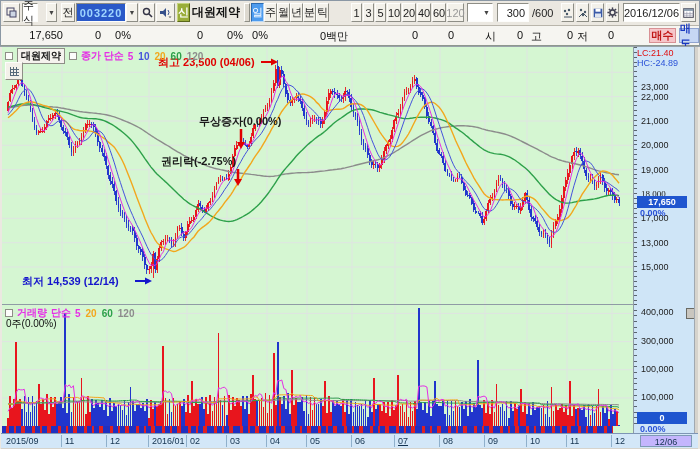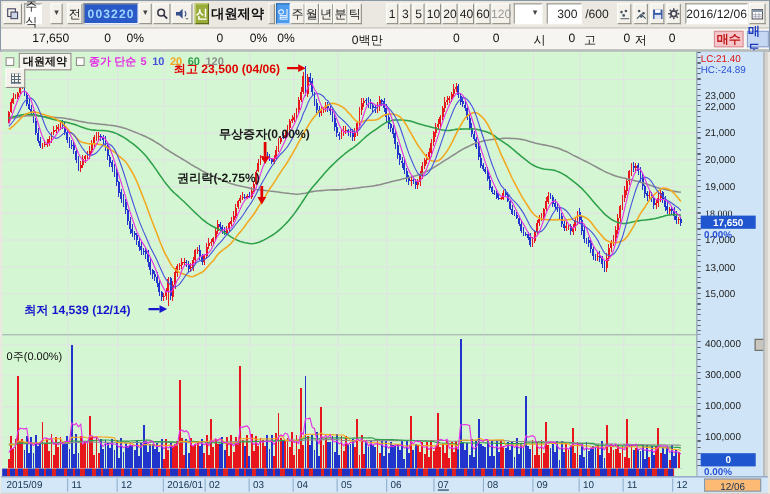--- a/index.html
+++ b/index.html
@@ -47,21 +47,21 @@
   .cur-badge{position:absolute;left:3px;width:50px;background:#1f55cf;color:#fff;font-weight:bold;text-align:center;padding:1px 0;}
   .cur-pct{position:absolute;left:6px;color:#2a52d8;font-weight:bold;}
   .volminbtn{position:absolute;left:52px;top:4px;width:9px;height:9px;background:#c9c6bf;border:1px solid #6a6a64;}
   
   .minimap{position:absolute;left:2px;top:379px;width:611px;height:7px;
     background:repeating-linear-gradient(90deg,#2030c0 0 4px,#e02020 4px 7px,#2030c0 7px 12px,#e02020 12px 14px,#2030c0 14px 19px,#e02020 19px 23px,#2030c0 23px 26px);}
   .minimap-rest{position:absolute;left:613px;top:379px;width:20px;height:7px;background:#d5f6d2;}
   .daterow{position:absolute;left:1px;top:386px;width:697px;height:15px;background:#d3e7f8;border-top:1px solid #7e95b5;box-sizing:border-box;font-size:9px;color:#13324f;}
   .datecell{position:absolute;top:1px;padding-left:3px;border-left:1px solid #8fb0cc;height:12px;line-height:12px;}
   .datecell.first{border-left:none;}
-  .date-end{position:absolute;left:639px;top:1px;width:52px;height:12px;line-height:12px;text-align:center;background:#fdba74;border:1px solid #7e9ab5;box-sizing:border-box;}
+  .date-end{position:absolute;left:639px;top:1px;width:52px;height:12px;line-height:12px;text-align:center;background:#c4b5fd;border:1px solid #7e9ab5;box-sizing:border-box;}
   .bottomfill{position:absolute;left:1px;top:401px;width:697px;height:2px;background:#d6d3cc;}
   .scrollstrip{position:absolute;left:694px;top:0;width:4px;height:386px;background:#d6d3cc;border-left:1px solid #a0a8b0;box-sizing:border-box;}
   .icon-svg{display:block;}
 </style>
 </head>
 <body>
 
 <div class="window">
 
   <div class="toolbar">
@@ -334,20 +334,26 @@
             <path d="M5.15 112.6h1.7V121h-1.7ZM7.19 91.0h1.7V121h-1.7ZM9.24 103.3h1.7V121h-1.7ZM11.28 94.2h1.7V121h-1.7ZM13.32 36.6h1.7V121h-1.7ZM15.37 95.8h1.7V121h-1.7ZM17.41 94.2h1.7V121h-1.7ZM35.80 78.8h1.7V121h-1.7ZM37.85 98.5h1.7V121h-1.7ZM39.89 93.5h1.7V121h-1.7ZM41.93 105.2h1.7V121h-1.7ZM43.98 89.2h1.7V121h-1.7ZM46.02 109.0h1.7V121h-1.7ZM48.06 92.0h1.7V121h-1.7ZM50.11 101.7h1.7V121h-1.7ZM52.15 92.2h1.7V121h-1.7ZM70.54 91.5h1.7V121h-1.7ZM72.58 98.3h1.7V121h-1.7ZM74.63 96.3h1.7V121h-1.7ZM76.67 95.8h1.7V121h-1.7ZM78.72 73.2h1.7V121h-1.7ZM80.76 92.0h1.7V121h-1.7ZM82.80 108.9h1.7V121h-1.7ZM84.85 91.1h1.7V121h-1.7ZM86.89 107.2h1.7V121h-1.7ZM146.15 112.5h1.7V121h-1.7ZM148.19 94.5h1.7V121h-1.7ZM150.24 104.0h1.7V121h-1.7ZM154.32 100.9h1.7V121h-1.7ZM156.37 98.8h1.7V121h-1.7ZM158.41 95.9h1.7V121h-1.7ZM160.45 40.8h1.7V121h-1.7ZM162.50 93.3h1.7V121h-1.7ZM164.54 108.7h1.7V121h-1.7ZM170.67 93.1h1.7V121h-1.7ZM172.72 100.8h1.7V121h-1.7ZM174.76 98.8h1.7V121h-1.7ZM176.80 95.6h1.7V121h-1.7ZM182.93 107.0h1.7V121h-1.7ZM184.98 90.4h1.7V121h-1.7ZM187.02 108.2h1.7V121h-1.7ZM189.06 76.0h1.7V121h-1.7ZM191.11 101.3h1.7V121h-1.7ZM193.15 93.7h1.7V121h-1.7ZM195.19 98.6h1.7V121h-1.7ZM203.37 92.2h1.7V121h-1.7ZM205.41 109.1h1.7V121h-1.7ZM207.45 90.2h1.7V121h-1.7ZM209.50 106.0h1.7V121h-1.7ZM211.54 92.4h1.7V121h-1.7ZM213.58 97.3h1.7V121h-1.7ZM215.63 28.1h1.7V121h-1.7ZM217.67 94.8h1.7V121h-1.7ZM221.76 90.5h1.7V121h-1.7ZM225.85 89.6h1.7V121h-1.7ZM227.89 105.2h1.7V121h-1.7ZM229.93 91.8h1.7V121h-1.7ZM231.98 100.8h1.7V121h-1.7ZM234.02 92.9h1.7V121h-1.7ZM236.06 94.7h1.7V121h-1.7ZM238.11 100.6h1.7V121h-1.7ZM246.28 109.1h1.7V121h-1.7ZM248.32 88.5h1.7V121h-1.7ZM250.37 70.3h1.7V121h-1.7ZM252.41 93.6h1.7V121h-1.7ZM256.50 95.1h1.7V121h-1.7ZM258.54 93.3h1.7V121h-1.7ZM260.58 101.8h1.7V121h-1.7ZM262.63 88.1h1.7V121h-1.7ZM264.67 108.2h1.7V121h-1.7ZM266.72 90.0h1.7V121h-1.7ZM268.76 103.5h1.7V121h-1.7ZM270.80 47.8h1.7V121h-1.7ZM272.85 99.8h1.7V121h-1.7ZM276.93 91.8h1.7V121h-1.7ZM289.19 64.7h1.7V121h-1.7ZM291.24 99.8h1.7V121h-1.7ZM293.28 93.4h1.7V121h-1.7ZM307.58 91.6h1.7V121h-1.7ZM309.63 104.9h1.7V121h-1.7ZM311.67 91.8h1.7V121h-1.7ZM319.85 101.1h1.7V121h-1.7ZM321.89 76.0h1.7V121h-1.7ZM323.93 108.3h1.7V121h-1.7ZM325.98 90.9h1.7V121h-1.7ZM328.02 107.4h1.7V121h-1.7ZM340.28 93.8h1.7V121h-1.7ZM342.32 106.6h1.7V121h-1.7ZM370.93 73.2h1.7V121h-1.7ZM377.06 99.2h1.7V121h-1.7ZM379.11 106.0h1.7V121h-1.7ZM381.15 96.5h1.7V121h-1.7ZM383.19 107.5h1.7V121h-1.7ZM385.24 96.9h1.7V121h-1.7ZM387.28 110.5h1.7V121h-1.7ZM389.32 95.3h1.7V121h-1.7ZM391.37 104.9h1.7V121h-1.7ZM393.41 100.3h1.7V121h-1.7ZM395.45 70.3h1.7V121h-1.7ZM397.50 101.0h1.7V121h-1.7ZM399.54 98.8h1.7V121h-1.7ZM401.58 106.7h1.7V121h-1.7ZM403.63 94.7h1.7V121h-1.7ZM405.67 111.5h1.7V121h-1.7ZM407.72 97.2h1.7V121h-1.7ZM409.76 106.0h1.7V121h-1.7ZM411.80 96.3h1.7V121h-1.7ZM452.67 95.9h1.7V121h-1.7ZM454.72 100.5h1.7V121h-1.7ZM481.28 95.1h1.7V121h-1.7ZM483.32 108.2h1.7V121h-1.7ZM485.37 96.8h1.7V121h-1.7ZM487.41 109.0h1.7V121h-1.7ZM489.45 95.2h1.7V121h-1.7ZM491.50 106.5h1.7V121h-1.7ZM493.54 78.8h1.7V121h-1.7ZM495.58 99.6h1.7V121h-1.7ZM511.93 98.4h1.7V121h-1.7ZM513.98 103.8h1.7V121h-1.7ZM518.06 84.4h1.7V121h-1.7ZM520.11 107.2h1.7V121h-1.7ZM522.15 96.9h1.7V121h-1.7ZM540.54 99.7h1.7V121h-1.7ZM548.72 81.6h1.7V121h-1.7ZM550.76 106.4h1.7V121h-1.7ZM552.80 98.7h1.7V121h-1.7ZM554.85 104.5h1.7V121h-1.7ZM556.89 102.9h1.7V121h-1.7ZM558.93 99.1h1.7V121h-1.7ZM560.98 106.9h1.7V121h-1.7ZM563.02 100.0h1.7V121h-1.7ZM565.06 110.4h1.7V121h-1.7ZM567.11 76.0h1.7V121h-1.7ZM569.15 111.0h1.7V121h-1.7ZM571.19 99.6h1.7V121h-1.7ZM575.28 102.6h1.7V121h-1.7ZM587.54 110.4h1.7V121h-1.7ZM593.67 100.9h1.7V121h-1.7ZM595.72 84.4h1.7V121h-1.7ZM597.76 107.2h1.7V121h-1.7ZM605.93 113.5h1.7V121h-1.7ZM614.11 105.5h1.7V121h-1.7Z" fill="#e8151d"></path>
             <path d="M19.45 103.8h1.7V121h-1.7ZM21.50 91.0h1.7V121h-1.7ZM23.54 106.8h1.7V121h-1.7ZM25.58 91.9h1.7V121h-1.7ZM27.63 106.9h1.7V121h-1.7ZM29.67 90.7h1.7V121h-1.7ZM31.72 100.5h1.7V121h-1.7ZM33.76 96.4h1.7V121h-1.7ZM54.19 98.8h1.7V121h-1.7ZM56.24 96.8h1.7V121h-1.7ZM58.28 91.7h1.7V121h-1.7ZM60.32 102.8h1.7V121h-1.7ZM62.37 8.4h1.7V121h-1.7ZM64.41 107.6h1.7V121h-1.7ZM66.45 89.2h1.7V121h-1.7ZM68.50 106.9h1.7V121h-1.7ZM88.93 93.7h1.7V121h-1.7ZM90.98 103.3h1.7V121h-1.7ZM93.02 94.6h1.7V121h-1.7ZM95.06 98.1h1.7V121h-1.7ZM97.11 102.0h1.7V121h-1.7ZM99.15 94.5h1.7V121h-1.7ZM101.19 104.5h1.7V121h-1.7ZM103.24 95.0h1.7V121h-1.7ZM105.28 111.4h1.7V121h-1.7ZM107.32 93.1h1.7V121h-1.7ZM109.37 106.0h1.7V121h-1.7ZM111.41 97.9h1.7V121h-1.7ZM113.45 100.7h1.7V121h-1.7ZM115.50 99.1h1.7V121h-1.7ZM117.54 99.6h1.7V121h-1.7ZM119.58 104.5h1.7V121h-1.7ZM121.63 95.1h1.7V121h-1.7ZM123.67 109.9h1.7V121h-1.7ZM125.72 97.2h1.7V121h-1.7ZM127.76 81.6h1.7V121h-1.7ZM129.80 96.2h1.7V121h-1.7ZM131.85 105.8h1.7V121h-1.7ZM133.89 98.9h1.7V121h-1.7ZM135.93 98.6h1.7V121h-1.7ZM137.98 103.1h1.7V121h-1.7ZM140.02 97.6h1.7V121h-1.7ZM142.06 106.2h1.7V121h-1.7ZM144.11 94.4h1.7V121h-1.7ZM152.28 97.3h1.7V121h-1.7ZM166.58 94.1h1.7V121h-1.7ZM168.63 106.9h1.7V121h-1.7ZM178.85 100.5h1.7V121h-1.7ZM180.89 94.4h1.7V121h-1.7ZM197.24 98.6h1.7V121h-1.7ZM199.28 92.0h1.7V121h-1.7ZM201.32 104.3h1.7V121h-1.7ZM219.72 100.2h1.7V121h-1.7ZM223.80 109.5h1.7V121h-1.7ZM240.15 90.7h1.7V121h-1.7ZM242.19 103.5h1.7V121h-1.7ZM244.24 90.5h1.7V121h-1.7ZM254.45 95.7h1.7V121h-1.7ZM274.89 36.6h1.7V121h-1.7ZM278.98 99.1h1.7V121h-1.7ZM281.02 90.6h1.7V121h-1.7ZM283.06 104.2h1.7V121h-1.7ZM285.11 87.9h1.7V121h-1.7ZM287.15 109.1h1.7V121h-1.7ZM295.32 96.6h1.7V121h-1.7ZM297.37 96.5h1.7V121h-1.7ZM299.41 91.7h1.7V121h-1.7ZM301.45 105.7h1.7V121h-1.7ZM303.50 89.9h1.7V121h-1.7ZM305.54 108.8h1.7V121h-1.7ZM313.72 98.7h1.7V121h-1.7ZM315.76 98.8h1.7V121h-1.7ZM317.80 94.3h1.7V121h-1.7ZM330.06 95.1h1.7V121h-1.7ZM332.11 101.3h1.7V121h-1.7ZM334.15 95.7h1.7V121h-1.7ZM336.19 99.2h1.7V121h-1.7ZM338.24 101.2h1.7V121h-1.7ZM344.37 95.2h1.7V121h-1.7ZM346.41 109.4h1.7V121h-1.7ZM348.45 93.7h1.7V121h-1.7ZM350.50 106.9h1.7V121h-1.7ZM352.54 96.7h1.7V121h-1.7ZM354.58 99.6h1.7V121h-1.7ZM356.63 100.9h1.7V121h-1.7ZM358.67 98.6h1.7V121h-1.7ZM360.72 104.2h1.7V121h-1.7ZM362.76 95.2h1.7V121h-1.7ZM364.80 112.4h1.7V121h-1.7ZM366.85 95.4h1.7V121h-1.7ZM368.89 106.9h1.7V121h-1.7ZM372.98 104.3h1.7V121h-1.7ZM375.02 98.9h1.7V121h-1.7ZM413.85 103.6h1.7V121h-1.7ZM415.89 2.8h1.7V121h-1.7ZM417.93 97.2h1.7V121h-1.7ZM419.98 104.5h1.7V121h-1.7ZM422.02 97.3h1.7V121h-1.7ZM424.06 108.3h1.7V121h-1.7ZM426.11 94.5h1.7V121h-1.7ZM428.15 110.5h1.7V121h-1.7ZM430.19 95.8h1.7V121h-1.7ZM432.24 76.0h1.7V121h-1.7ZM434.28 98.9h1.7V121h-1.7ZM436.32 100.5h1.7V121h-1.7ZM438.37 101.2h1.7V121h-1.7ZM440.41 95.9h1.7V121h-1.7ZM442.45 109.1h1.7V121h-1.7ZM444.50 94.6h1.7V121h-1.7ZM446.54 109.6h1.7V121h-1.7ZM448.58 95.9h1.7V121h-1.7ZM450.63 106.2h1.7V121h-1.7ZM456.76 102.4h1.7V121h-1.7ZM458.80 96.6h1.7V121h-1.7ZM460.85 103.8h1.7V121h-1.7ZM462.89 96.0h1.7V121h-1.7ZM464.93 110.5h1.7V121h-1.7ZM466.98 93.6h1.7V121h-1.7ZM469.02 107.4h1.7V121h-1.7ZM471.06 97.9h1.7V121h-1.7ZM473.11 102.0h1.7V121h-1.7ZM475.15 54.9h1.7V121h-1.7ZM477.19 100.1h1.7V121h-1.7ZM479.24 103.4h1.7V121h-1.7ZM497.63 102.2h1.7V121h-1.7ZM499.67 98.9h1.7V121h-1.7ZM501.72 105.5h1.7V121h-1.7ZM503.76 95.5h1.7V121h-1.7ZM505.80 113.4h1.7V121h-1.7ZM507.85 96.0h1.7V121h-1.7ZM509.89 106.1h1.7V121h-1.7ZM516.02 99.8h1.7V121h-1.7ZM524.19 108.7h1.7V121h-1.7ZM526.24 97.5h1.7V121h-1.7ZM528.28 110.1h1.7V121h-1.7ZM530.32 96.6h1.7V121h-1.7ZM532.37 104.7h1.7V121h-1.7ZM534.41 102.1h1.7V121h-1.7ZM536.45 100.6h1.7V121h-1.7ZM538.50 102.7h1.7V121h-1.7ZM542.58 108.5h1.7V121h-1.7ZM544.63 96.3h1.7V121h-1.7ZM546.67 111.6h1.7V121h-1.7ZM573.24 104.2h1.7V121h-1.7ZM577.32 103.3h1.7V121h-1.7ZM579.37 104.8h1.7V121h-1.7ZM581.41 99.5h1.7V121h-1.7ZM583.45 111.9h1.7V121h-1.7ZM585.50 99.1h1.7V121h-1.7ZM589.58 100.7h1.7V121h-1.7ZM591.63 108.3h1.7V121h-1.7ZM599.80 101.3h1.7V121h-1.7ZM601.85 107.7h1.7V121h-1.7ZM603.89 101.4h1.7V121h-1.7ZM607.98 99.6h1.7V121h-1.7ZM610.02 109.3h1.7V121h-1.7ZM612.06 104.0h1.7V121h-1.7ZM616.15 120.3h1.7V121h-1.7Z" fill="#2135cc"></path>
           </g>
           <g>
             <polyline fill="none" stroke="#8c8c8c" stroke-width="1" points="6.0,98.6 8.0,98.5 10.1,98.6 12.1,98.6 14.2,98.2 16.2,98.2 18.3,98.2 20.3,98.3 22.3,98.3 24.4,98.4 26.4,98.3 28.5,98.4 30.5,98.3 32.6,98.2 34.6,98.1 36.7,97.9 38.7,97.8 40.7,97.8 42.8,97.8 44.8,97.8 46.9,97.9 48.9,97.9 51.0,98.0 53.0,98.0 55.0,98.1 57.1,98.1 59.1,98.1 61.2,98.1 63.2,97.3 65.3,97.3 67.3,97.2 69.3,97.2 71.4,97.1 73.4,97.0 75.5,97.0 77.5,96.9 79.6,96.8 81.6,96.7 83.7,96.9 85.7,96.9 87.7,97.0 89.8,97.1 91.8,97.1 93.9,97.1 95.9,97.1 98.0,97.1 100.0,97.0 102.0,97.0 104.1,96.9 106.1,96.9 108.2,96.8 110.2,96.9 112.3,96.9 114.3,96.9 116.3,97.0 118.4,97.0 120.4,97.2 122.5,97.2 124.5,97.3 126.6,97.4 128.6,97.3 130.7,97.2 132.7,97.2 134.7,97.2 136.8,97.1 138.8,97.1 140.9,97.0 142.9,97.0 145.0,97.0 147.0,97.1 149.0,97.1 151.1,97.2 153.1,97.2 155.2,97.3 157.2,97.4 159.3,97.4 161.3,97.0 163.3,97.0 165.4,97.0 167.4,97.0 169.5,97.0 171.5,96.9 173.6,96.8 175.6,96.7 177.7,96.7 179.7,96.7 181.7,96.6 183.8,96.7 185.8,96.7 187.9,96.8 189.9,96.7 192.0,96.8 194.0,96.8 196.0,96.9 198.1,96.9 200.1,96.8 202.2,96.8 204.2,96.7 206.3,96.7 208.3,96.6 210.3,96.6 212.4,96.5 214.4,96.5 216.5,95.9 218.5,95.9 220.6,95.9 222.6,95.9 224.7,96.1 226.7,96.1 228.7,96.2 230.8,96.2 232.8,96.2 234.9,96.2 236.9,96.1 239.0,96.1 241.0,95.9 243.0,95.9 245.1,95.8 247.1,95.8 249.2,95.7 251.2,95.3 253.3,95.4 255.3,95.3 257.3,95.3 259.4,95.8 261.4,95.8 263.5,95.8 265.5,95.8 267.6,95.8 269.6,95.8 271.7,95.4 273.7,95.4 275.7,94.9 277.8,94.8 279.8,94.9 281.9,95.0 283.9,95.0 286.0,95.0 288.0,95.0 290.0,94.8 292.1,94.7 294.1,94.7 296.2,94.7 298.2,94.7 300.3,94.7 302.3,94.7 304.3,94.7 306.4,94.8 308.4,95.5 310.5,95.4 312.5,95.5 314.6,95.4 316.6,95.4 318.7,95.4 320.7,95.5 322.7,95.3 324.8,95.6 326.8,95.6 328.9,95.6 330.9,95.6 333.0,95.5 335.0,95.6 337.0,95.5 339.1,95.6 341.1,95.5 343.2,95.6 345.2,95.6 347.3,95.6 349.3,95.6 351.3,95.6 353.4,95.6 355.4,95.6 357.5,95.6 359.5,95.6 361.6,95.6 363.6,95.6 365.7,95.6 367.7,95.6 369.7,95.6 371.8,95.4 373.8,95.6 375.9,95.6 377.9,95.6 380.0,95.6 382.0,95.6 384.0,95.7 386.1,95.6 388.1,95.7 390.2,95.7 392.2,95.6 394.3,95.7 396.3,95.4 398.3,95.4 400.4,95.4 402.4,95.5 404.5,95.5 406.5,96.1 408.6,96.1 410.6,96.1 412.7,96.1 414.7,96.1 416.7,95.3 418.8,95.3 420.8,95.3 422.9,95.3 424.9,95.4 427.0,95.4 429.0,95.4 431.0,95.5 433.1,95.2 435.1,95.4 437.2,95.4 439.2,95.5 441.3,95.4 443.3,95.5 445.3,95.5 447.4,95.6 449.4,95.6 451.5,95.6 453.5,95.6 455.6,95.6 457.6,95.7 459.7,95.7 461.7,96.3 463.7,96.3 465.8,96.4 467.8,96.4 469.9,96.4 471.9,96.5 474.0,96.4 476.0,96.1 478.0,96.1 480.1,96.2 482.1,96.2 484.2,96.3 486.2,96.3 488.3,96.4 490.3,96.4 492.3,96.4 494.4,96.3 496.4,96.6 498.5,96.6 500.5,96.7 502.6,96.8 504.6,96.8 506.7,96.9 508.7,96.9 510.7,96.9 512.8,97.0 514.8,97.0 516.9,97.4 518.9,97.3 521.0,97.9 523.0,97.9 525.0,98.0 527.1,98.1 529.1,98.1 531.2,98.2 533.2,98.1 535.3,98.5 537.3,98.5 539.3,98.5 541.4,98.6 543.4,98.7 545.5,98.7 547.5,98.8 549.6,98.7 551.6,98.7 553.7,98.7 555.7,98.7 557.7,98.8 559.8,98.8 561.8,98.9 563.9,98.9 565.9,99.0 568.0,99.0 570.0,99.0 572.0,99.1 574.1,99.1 576.1,99.1 578.2,99.2 580.2,99.2 582.3,99.2 584.3,99.3 586.3,99.4 588.4,99.4 590.4,99.4 592.5,99.4 594.5,99.5 596.6,99.3 598.6,99.4 600.7,99.4 602.7,99.5 604.7,99.5 606.8,99.6 608.8,99.6 610.9,99.6 612.9,99.7 615.0,99.6 617.0,100.0 "></polyline>
             <polyline fill="none" stroke="#2da04a" stroke-width="1" points="6.0,99.5 8.0,99.3 10.1,99.3 12.1,99.2 14.2,98.0 16.2,97.8 18.3,97.6 20.3,97.6 22.3,97.4 24.4,97.6 26.4,97.5 28.5,97.7 30.5,97.7 32.6,97.9 34.6,98.0 36.7,97.8 38.7,97.9 40.7,97.8 42.8,97.9 44.8,97.7 46.9,97.7 48.9,97.5 51.0,97.4 53.0,97.2 55.0,97.1 57.1,97.0 59.1,96.9 61.2,97.0 63.2,95.6 65.3,95.9 67.3,95.9 69.3,96.1 71.4,96.1 73.4,96.2 75.5,96.2 77.5,96.1 79.6,95.6 81.6,95.4 83.7,95.4 85.7,95.2 87.7,95.2 89.8,95.0 91.8,95.1 93.9,95.0 95.9,95.0 98.0,95.2 100.0,95.2 102.0,95.5 104.1,95.6 106.1,95.9 108.2,95.9 110.2,96.0 112.3,96.0 114.3,96.0 116.3,95.9 118.4,95.7 120.4,95.7 122.5,95.5 124.5,95.6 126.6,95.5 128.6,95.0 130.7,95.1 132.7,95.1 134.7,95.2 136.8,96.3 138.8,96.4 140.9,96.4 142.9,96.5 145.0,96.5 147.0,96.6 149.0,96.7 151.1,96.6 153.1,96.7 155.2,96.7 157.2,96.8 159.3,97.1 161.3,96.1 163.3,96.1 165.4,96.2 167.4,96.2 169.5,96.2 171.5,96.2 173.6,96.2 175.6,96.3 177.7,96.3 179.7,96.3 181.7,96.4 183.8,96.4 185.8,97.8 187.9,97.8 189.9,97.6 192.0,97.5 194.0,97.5 196.0,97.5 198.1,97.6 200.1,97.5 202.2,98.0 204.2,98.0 206.3,98.1 208.3,98.0 210.3,98.0 212.4,98.0 214.4,97.9 216.5,96.8 218.5,96.7 220.6,96.7 222.6,96.6 224.7,96.7 226.7,96.6 228.7,96.5 230.8,96.5 232.8,96.4 234.9,96.3 236.9,96.2 239.0,96.3 241.0,96.1 243.0,96.1 245.1,96.0 247.1,96.0 249.2,95.9 251.2,95.7 253.3,95.6 255.3,95.5 257.3,95.4 259.4,95.3 261.4,95.3 263.5,95.1 265.5,95.2 267.6,95.1 269.6,94.9 271.7,94.2 273.7,94.1 275.7,93.1 277.8,92.9 279.8,92.9 281.9,92.8 283.9,93.9 286.0,93.8 288.0,93.8 290.0,93.3 292.1,93.2 294.1,93.2 296.2,93.1 298.2,93.1 300.3,93.0 302.3,93.1 304.3,93.1 306.4,93.1 308.4,93.1 310.5,93.1 312.5,93.3 314.6,93.3 316.6,93.4 318.7,93.3 320.7,93.3 322.7,93.1 324.8,93.1 326.8,93.1 328.9,93.1 330.9,93.2 333.0,93.1 335.0,93.1 337.0,93.2 339.1,94.4 341.1,94.4 343.2,94.5 345.2,94.5 347.3,94.5 349.3,94.6 351.3,94.6 353.4,94.7 355.4,94.7 357.5,94.8 359.5,94.9 361.6,95.0 363.6,95.0 365.7,95.2 367.7,95.3 369.7,95.2 371.8,95.0 373.8,95.5 375.9,95.6 377.9,95.7 380.0,95.9 382.0,95.9 384.0,96.0 386.1,96.2 388.1,96.2 390.2,96.3 392.2,96.3 394.3,97.2 396.3,96.7 398.3,97.8 400.4,97.9 402.4,98.0 404.5,98.1 406.5,98.2 408.6,98.4 410.6,98.3 412.7,98.8 414.7,98.9 416.7,97.4 418.8,97.4 420.8,97.5 422.9,97.6 424.9,97.7 427.0,97.8 429.0,97.8 431.0,97.8 433.1,97.4 435.1,97.5 437.2,97.5 439.2,97.6 441.3,97.6 443.3,97.7 445.3,98.0 447.4,98.0 449.4,98.1 451.5,98.1 453.5,98.1 455.6,98.1 457.6,98.2 459.7,98.2 461.7,98.2 463.7,98.3 465.8,98.3 467.8,98.3 469.9,98.3 471.9,98.3 474.0,98.2 476.0,97.6 478.0,97.6 480.1,97.6 482.1,97.5 484.2,97.6 486.2,97.6 488.3,97.6 490.3,97.6 492.3,97.6 494.4,97.7 496.4,97.6 498.5,97.6 500.5,97.6 502.6,97.6 504.6,97.6 506.7,97.7 508.7,97.7 510.7,97.6 512.8,97.7 514.8,97.7 516.9,97.7 518.9,97.9 521.0,98.0 523.0,98.0 525.0,98.0 527.1,98.0 529.1,98.0 531.2,98.0 533.2,98.0 535.3,98.1 537.3,98.0 539.3,99.7 541.4,99.7 543.4,99.8 545.5,99.8 547.5,99.8 549.6,99.6 551.6,99.6 553.7,99.6 555.7,100.1 557.7,100.1 559.8,100.1 561.8,100.2 563.9,100.3 565.9,100.3 568.0,100.0 570.0,100.0 572.0,100.1 574.1,100.1 576.1,100.2 578.2,100.2 580.2,100.2 582.3,100.3 584.3,100.4 586.3,100.5 588.4,100.5 590.4,100.6 592.5,100.6 594.5,100.7 596.6,100.4 598.6,101.2 600.7,101.3 602.7,101.3 604.7,101.4 606.8,101.5 608.8,101.6 610.9,101.6 612.9,101.7 615.0,101.7 617.0,102.4 "></polyline>
             <polyline fill="none" stroke="#f2a71d" stroke-width="1" points="6.0,99.6 8.0,99.0 10.1,99.1 12.1,98.8 14.2,95.9 16.2,96.0 18.3,96.2 20.3,96.9 22.3,96.9 24.4,97.7 26.4,97.6 28.5,98.1 30.5,97.6 32.6,97.5 34.6,97.0 36.7,95.7 38.7,95.2 40.7,94.6 42.8,94.7 44.8,94.0 46.9,93.9 48.9,93.9 51.0,93.8 53.0,93.7 55.0,96.8 57.1,96.9 59.1,96.8 61.2,96.7 63.2,92.6 65.3,92.6 67.3,92.5 69.3,92.5 71.4,92.5 73.4,92.4 75.5,92.4 77.5,93.3 79.6,92.0 81.6,91.9 83.7,92.1 85.7,92.2 87.7,92.1 89.8,92.2 91.8,92.3 93.9,92.4 95.9,92.4 98.0,92.6 100.0,92.8 102.0,92.9 104.1,97.2 106.1,97.4 108.2,97.6 110.2,97.5 112.3,97.8 114.3,98.0 116.3,98.1 118.4,98.3 120.4,99.9 122.5,100.0 124.5,100.1 126.6,100.4 128.6,99.1 130.7,99.2 132.7,99.3 134.7,99.5 136.8,99.6 138.8,99.6 140.9,99.8 142.9,99.9 145.0,99.8 147.0,99.9 149.0,100.0 151.1,99.9 153.1,99.8 155.2,99.8 157.2,99.8 159.3,99.6 161.3,96.5 163.3,96.4 165.4,96.3 167.4,96.2 169.5,97.4 171.5,97.3 173.6,97.0 175.6,97.0 177.7,96.9 179.7,96.7 181.7,96.6 183.8,96.6 185.8,96.4 187.9,96.2 189.9,95.3 192.0,95.1 194.0,95.0 196.0,94.8 198.1,94.8 200.1,94.6 202.2,97.8 204.2,97.8 206.3,97.8 208.3,97.6 210.3,97.5 212.4,97.5 214.4,97.3 216.5,93.8 218.5,93.8 220.6,93.8 222.6,93.6 224.7,93.7 226.7,93.6 228.7,93.5 230.8,94.3 232.8,94.3 234.9,94.2 236.9,94.0 239.0,94.1 241.0,94.1 243.0,94.0 245.1,93.9 247.1,93.9 249.2,93.8 251.2,92.1 253.3,92.1 255.3,92.0 257.3,95.4 259.4,95.3 261.4,95.4 263.5,95.3 265.5,95.2 267.6,95.2 269.6,95.1 271.7,92.9 273.7,92.9 275.7,90.1 277.8,89.9 279.8,89.8 281.9,89.8 283.9,89.9 286.0,89.8 288.0,89.8 290.0,88.6 292.1,90.0 294.1,90.0 296.2,90.1 298.2,90.1 300.3,90.1 302.3,90.3 304.3,90.4 306.4,90.4 308.4,90.5 310.5,90.5 312.5,92.7 314.6,92.7 316.6,95.8 318.7,95.9 320.7,96.0 322.7,95.3 324.8,95.5 326.8,95.6 328.9,95.5 330.9,97.1 333.0,97.1 335.0,97.3 337.0,97.4 339.1,97.6 341.1,97.7 343.2,97.8 345.2,98.0 347.3,98.1 349.3,98.2 351.3,98.3 353.4,98.5 355.4,98.6 357.5,98.7 359.5,98.9 361.6,99.0 363.6,100.0 365.7,100.2 367.7,100.4 369.7,100.4 371.8,99.3 373.8,99.5 375.9,99.6 377.9,99.6 380.0,99.9 382.0,100.0 384.0,100.0 386.1,100.1 388.1,100.2 390.2,100.3 392.2,100.2 394.3,100.3 396.3,98.9 398.3,98.9 400.4,98.9 402.4,99.0 404.5,99.0 406.5,98.9 408.6,99.0 410.6,99.0 412.7,100.1 414.7,100.1 416.7,95.3 418.8,95.2 420.8,95.1 422.9,95.2 424.9,95.2 427.0,95.1 429.0,95.1 431.0,95.1 433.1,93.7 435.1,93.6 437.2,95.1 439.2,95.1 441.3,95.0 443.3,95.1 445.3,95.1 447.4,95.0 449.4,94.9 451.5,94.9 453.5,94.9 455.6,94.8 457.6,99.7 459.7,99.7 461.7,99.7 463.7,99.6 465.8,99.7 467.8,99.7 469.9,99.5 471.9,99.6 474.0,100.9 476.0,98.7 478.0,98.7 480.1,98.8 482.1,98.8 484.2,98.7 486.2,98.8 488.3,98.8 490.3,98.8 492.3,98.8 494.4,97.9 496.4,97.9 498.5,97.9 500.5,98.0 502.6,98.1 504.6,98.1 506.7,98.2 508.7,98.3 510.7,98.3 512.8,98.3 514.8,98.4 516.9,100.6 518.9,99.8 521.0,100.0 523.0,100.1 525.0,100.1 527.1,100.2 529.1,100.2 531.2,100.3 533.2,100.2 535.3,101.4 537.3,101.4 539.3,101.5 541.4,101.5 543.4,101.7 545.5,101.7 547.5,101.6 549.6,100.9 551.6,100.9 553.7,100.9 555.7,100.9 557.7,101.1 559.8,101.8 561.8,101.8 563.9,102.0 565.9,102.1 568.0,101.0 570.0,101.0 572.0,101.2 574.1,101.1 576.1,101.2 578.2,101.3 580.2,101.4 582.3,101.4 584.3,101.6 586.3,101.7 588.4,101.6 590.4,102.6 592.5,102.7 594.5,102.8 596.6,101.8 598.6,102.0 600.7,102.1 602.7,102.2 604.7,102.2 606.8,102.4 608.8,103.6 610.9,103.5 612.9,103.7 615.0,103.8 617.0,104.7 "></polyline>
             <polyline fill="none" stroke="#e52ee5" stroke-width="1" points="6.0,106.3 8.0,103.1 10.1,102.5 12.1,100.5 14.2,87.5 16.2,84.2 18.3,84.8 20.3,84.9 22.3,84.3 24.4,98.3 26.4,97.5 28.5,100.1 30.5,97.4 32.6,99.3 34.6,97.3 36.7,94.7 38.7,93.0 40.7,93.5 42.8,94.5 44.8,93.0 46.9,99.1 48.9,97.8 51.0,99.4 53.0,96.8 55.0,98.7 57.1,96.3 59.1,96.2 61.2,96.4 63.2,79.7 65.3,81.5 67.3,79.9 69.3,83.0 71.4,80.7 73.4,98.7 75.5,96.4 77.5,97.8 79.6,91.0 81.6,91.1 83.7,93.2 85.7,92.2 87.7,94.5 89.8,98.6 91.8,100.9 93.9,98.0 95.9,99.4 98.0,98.3 100.0,98.5 102.0,98.7 104.1,98.8 106.1,101.5 108.2,99.7 110.2,102.0 112.3,100.7 114.3,101.8 116.3,99.3 118.4,100.6 120.4,100.3 122.5,99.8 124.5,101.6 126.6,101.3 128.6,97.7 130.7,96.0 132.7,98.1 134.7,95.9 136.8,96.2 138.8,100.5 140.9,100.8 142.9,100.9 145.0,100.0 147.0,102.8 149.0,101.0 151.1,102.3 153.1,100.5 155.2,101.8 157.2,99.1 159.3,99.4 161.3,86.7 163.3,85.9 165.4,87.5 167.4,86.6 169.5,88.8 171.5,99.2 173.6,100.7 175.6,98.7 177.7,99.0 179.7,97.8 181.7,98.0 183.8,99.3 185.8,97.6 187.9,100.1 189.9,95.2 192.0,96.6 194.0,93.9 196.0,95.6 198.1,93.6 200.1,96.9 202.2,97.4 204.2,97.1 206.3,99.3 208.3,97.6 210.3,100.4 212.4,98.0 214.4,99.0 216.5,82.8 218.5,83.7 220.6,82.6 222.6,82.2 224.7,84.6 226.7,96.9 228.7,99.0 230.8,97.3 232.8,99.4 234.9,96.1 236.9,97.1 239.0,96.2 241.0,95.9 243.0,96.5 245.1,96.0 247.1,98.9 249.2,96.4 251.2,92.4 253.3,90.4 255.3,91.4 257.3,88.7 259.4,89.6 261.4,95.9 263.5,94.8 265.5,97.3 267.6,96.3 269.6,98.3 271.7,87.5 273.7,89.9 275.7,75.5 277.8,75.9 279.8,75.0 281.9,83.6 283.9,84.5 286.0,94.7 288.0,98.2 290.0,91.3 292.1,93.2 294.1,91.0 296.2,92.7 298.2,90.2 300.3,95.6 302.3,96.8 304.3,96.1 306.4,98.5 308.4,97.5 310.5,100.2 312.5,97.4 314.6,99.2 316.6,97.1 318.7,97.7 320.7,96.9 322.7,93.8 324.8,95.7 326.8,94.1 328.9,96.7 330.9,95.5 333.0,100.6 335.0,98.1 337.0,99.8 339.1,98.5 341.1,98.3 343.2,99.3 345.2,99.2 347.3,101.2 349.3,99.7 351.3,102.4 353.4,100.4 355.4,101.2 357.5,99.5 359.5,100.5 361.6,100.0 363.6,99.7 365.7,102.3 367.7,101.2 369.7,102.8 371.8,96.6 373.8,98.4 375.9,95.7 377.9,96.5 380.0,96.3 382.0,101.0 384.0,101.6 386.1,101.2 388.1,103.5 390.2,101.3 392.2,103.0 394.3,101.6 396.3,96.3 398.3,94.4 400.4,95.1 402.4,95.4 404.5,94.3 406.5,102.5 408.6,101.8 410.6,103.2 412.7,101.1 414.7,102.9 416.7,81.2 418.8,81.2 420.8,80.9 422.9,81.1 424.9,82.0 427.0,100.4 429.0,103.0 431.0,101.3 433.1,97.0 435.1,95.2 437.2,96.4 439.2,94.5 441.3,94.5 443.3,101.1 445.3,100.3 447.4,102.1 449.4,101.0 451.5,103.1 453.5,100.4 455.6,101.6 457.6,100.2 459.7,100.3 461.7,99.8 463.7,99.9 465.8,101.9 467.8,100.1 469.9,102.2 471.9,101.1 474.0,102.2 476.0,91.1 478.0,92.4 480.1,91.6 482.1,91.1 484.2,92.3 486.2,100.7 488.3,102.5 490.3,100.9 492.3,103.2 494.4,97.3 496.4,97.8 498.5,96.5 500.5,97.2 502.6,97.0 504.6,100.4 506.7,103.1 508.7,101.9 510.7,103.3 512.8,101.9 514.8,103.5 516.9,100.8 518.9,98.5 521.0,98.7 523.0,98.4 525.0,99.4 527.1,98.9 529.1,104.1 531.2,102.0 533.2,103.5 535.3,102.2 537.3,102.8 539.3,101.4 541.4,102.0 543.4,102.8 545.5,101.6 547.5,103.8 549.6,99.6 551.6,100.9 553.7,98.9 555.7,100.6 557.7,98.8 559.8,102.3 561.8,102.4 563.9,102.7 565.9,103.9 568.0,98.5 570.0,100.9 572.0,99.4 574.1,100.2 576.1,98.7 578.2,104.1 580.2,102.9 582.3,102.9 584.3,104.4 586.3,103.7 588.4,105.1 590.4,104.3 592.5,106.1 594.5,103.9 596.6,100.9 598.6,100.3 600.7,100.4 602.7,100.3 604.7,100.4 606.8,106.2 608.8,104.7 610.9,106.3 612.9,105.6 615.0,106.4 617.0,107.7 "></polyline>
           </g>
         </svg>
+      <div class="legend">
+        <span class="lg-sq"></span>
+        <span id="vol-name-label" style="color: rgb(229, 46, 229);">거래량</span>
+        <span id="vol-type-label" style="color: rgb(229, 46, 229);">단순</span>
+        <span id="vol-ma-labels"><span style="color: rgb(229, 46, 229); margin-right: 5px;">5</span><span style="color: rgb(242, 167, 29); margin-right: 5px;">20</span><span style="color: rgb(45, 160, 74); margin-right: 5px;">60</span><span style="color: rgb(140, 140, 140); margin-right: 5px;">120</span></span>
+      </div>
       <div class="vol-sub">0주(0.00%)</div>
     </div>
 
     <div class="axis-col">
       <div class="ticks" id="price-ticks"></div>
       <div class="ticks" id="vol-ticks"></div>
       <span class="lchc" style="top: 1px; color: rgb(224, 16, 16);" id="lc-label">LC:21.40</span>
       <span class="lchc" style="top: 11px; color: rgb(42, 82, 216);" id="hc-label">HC:-24.89</span>
       <div id="price-axis-labels">
           <span class="axlab" style="top: 35px;">23,000</span>

